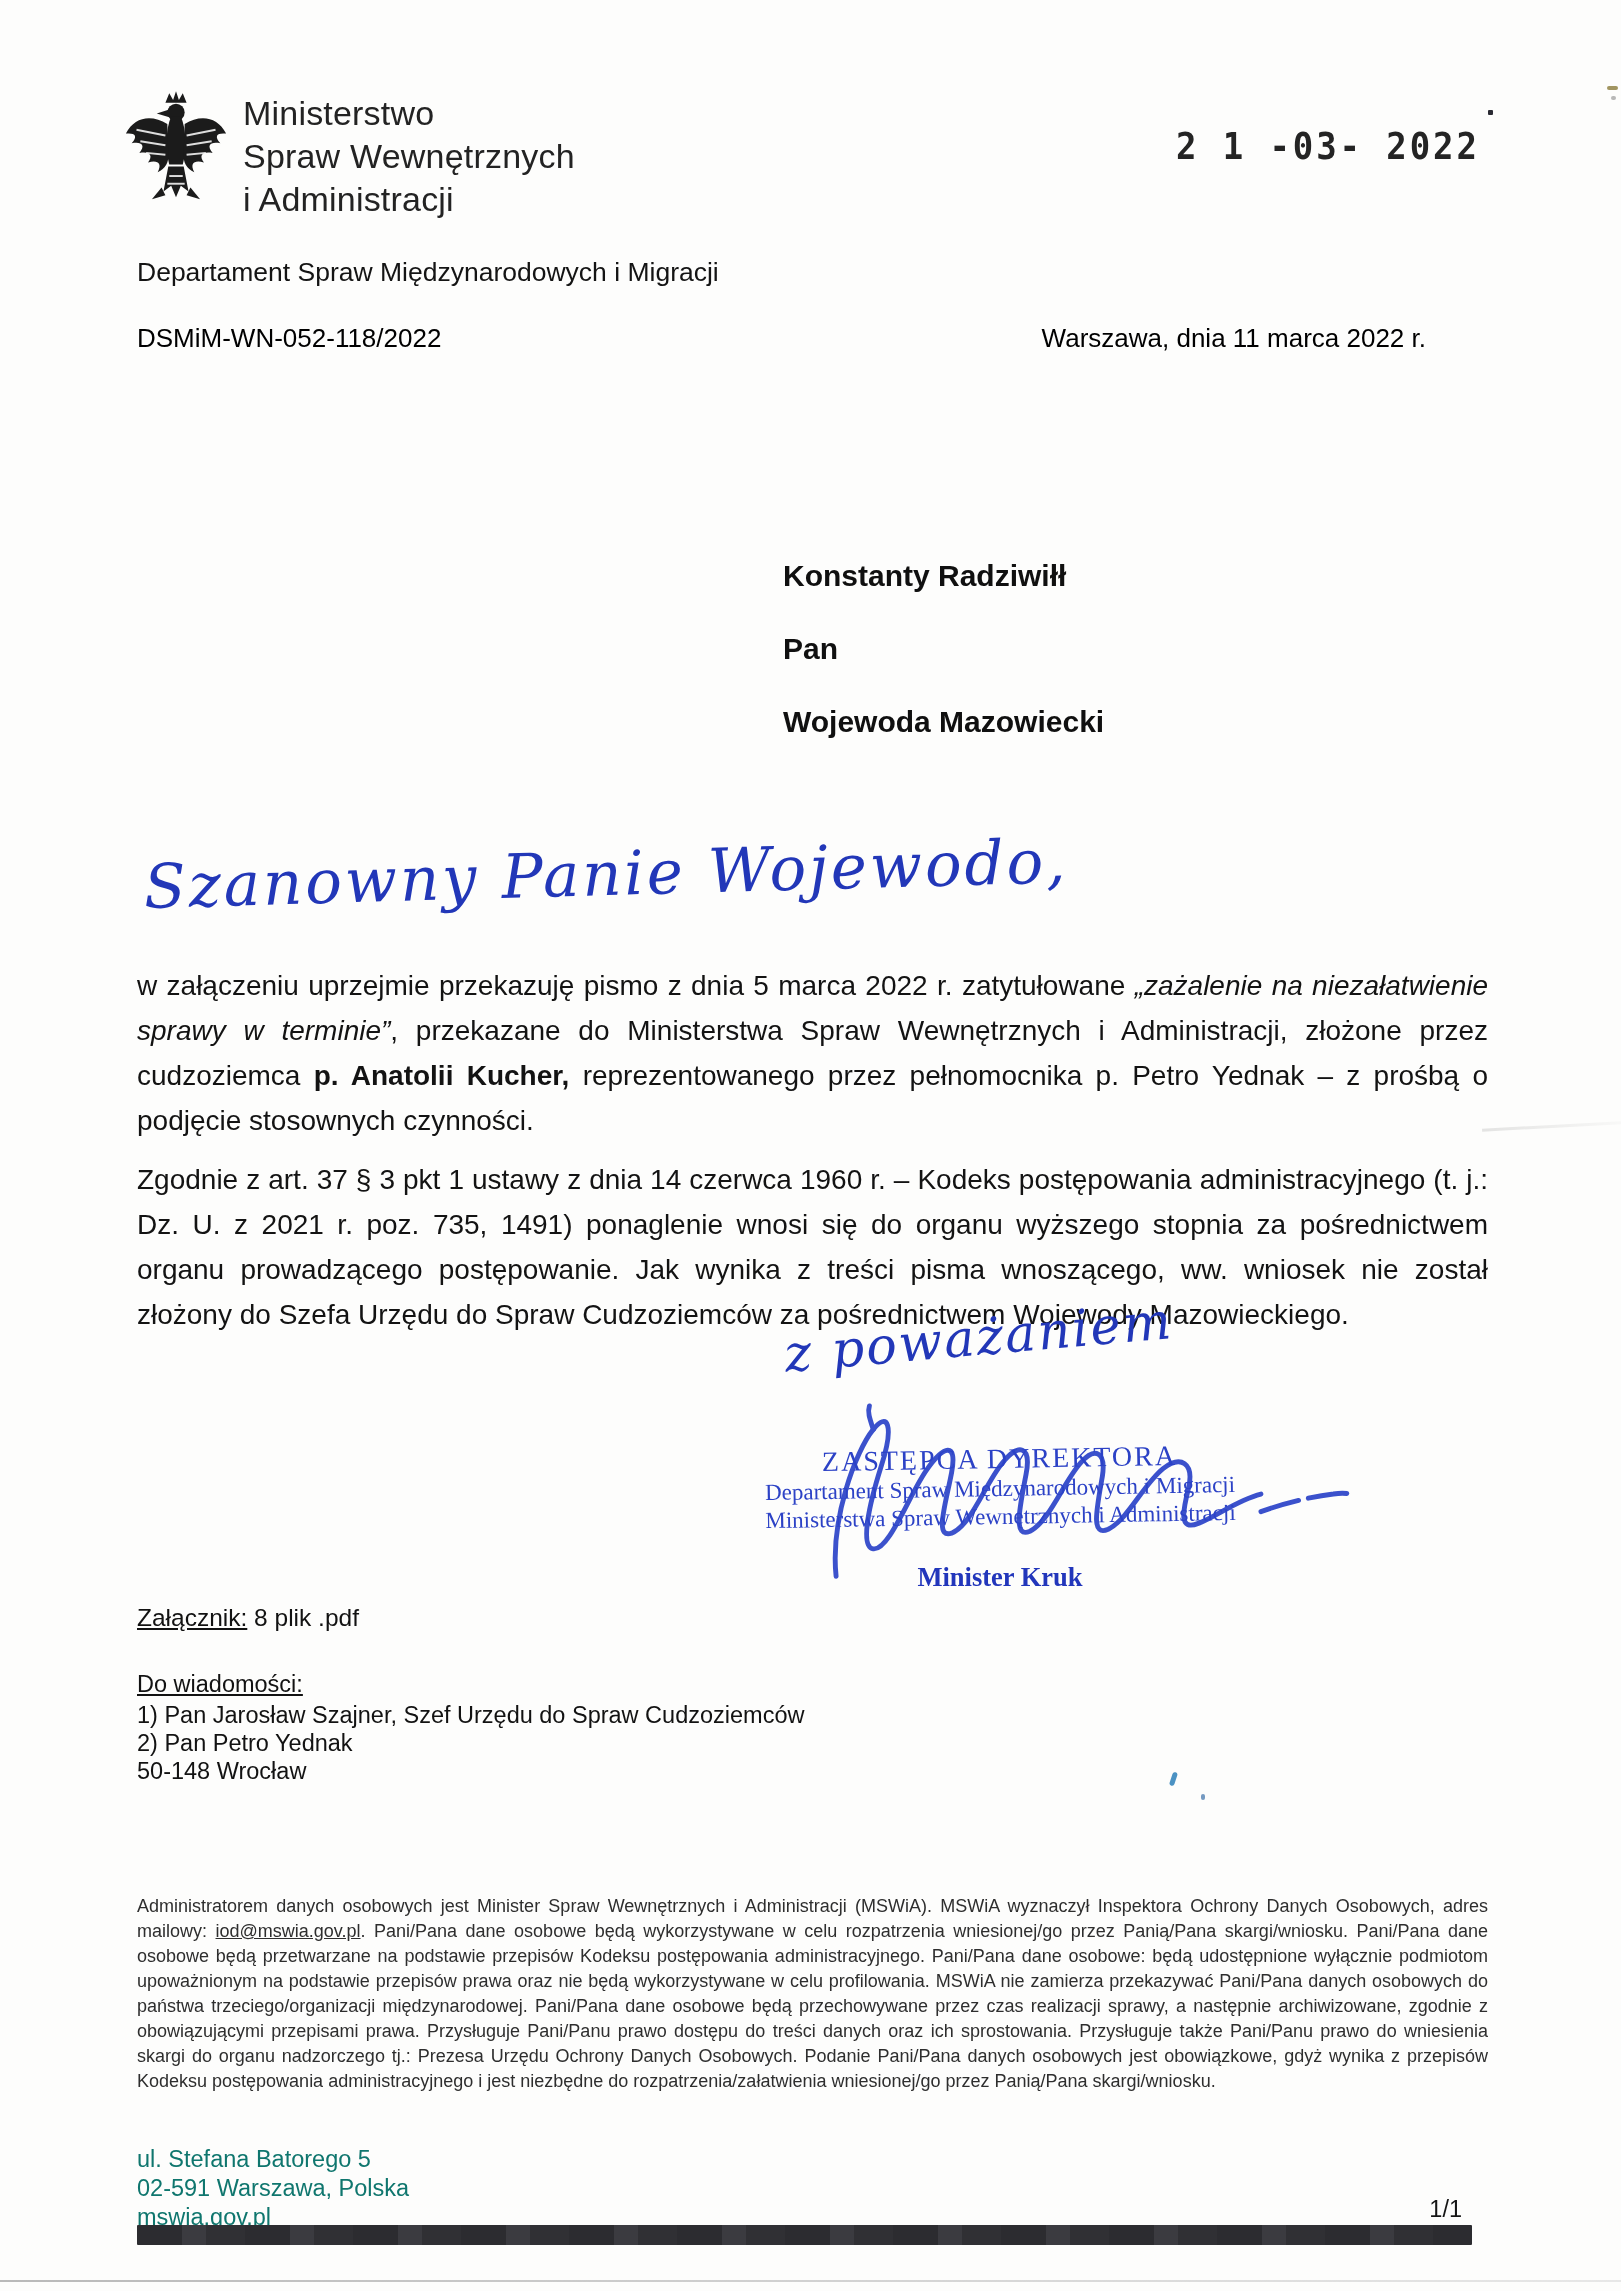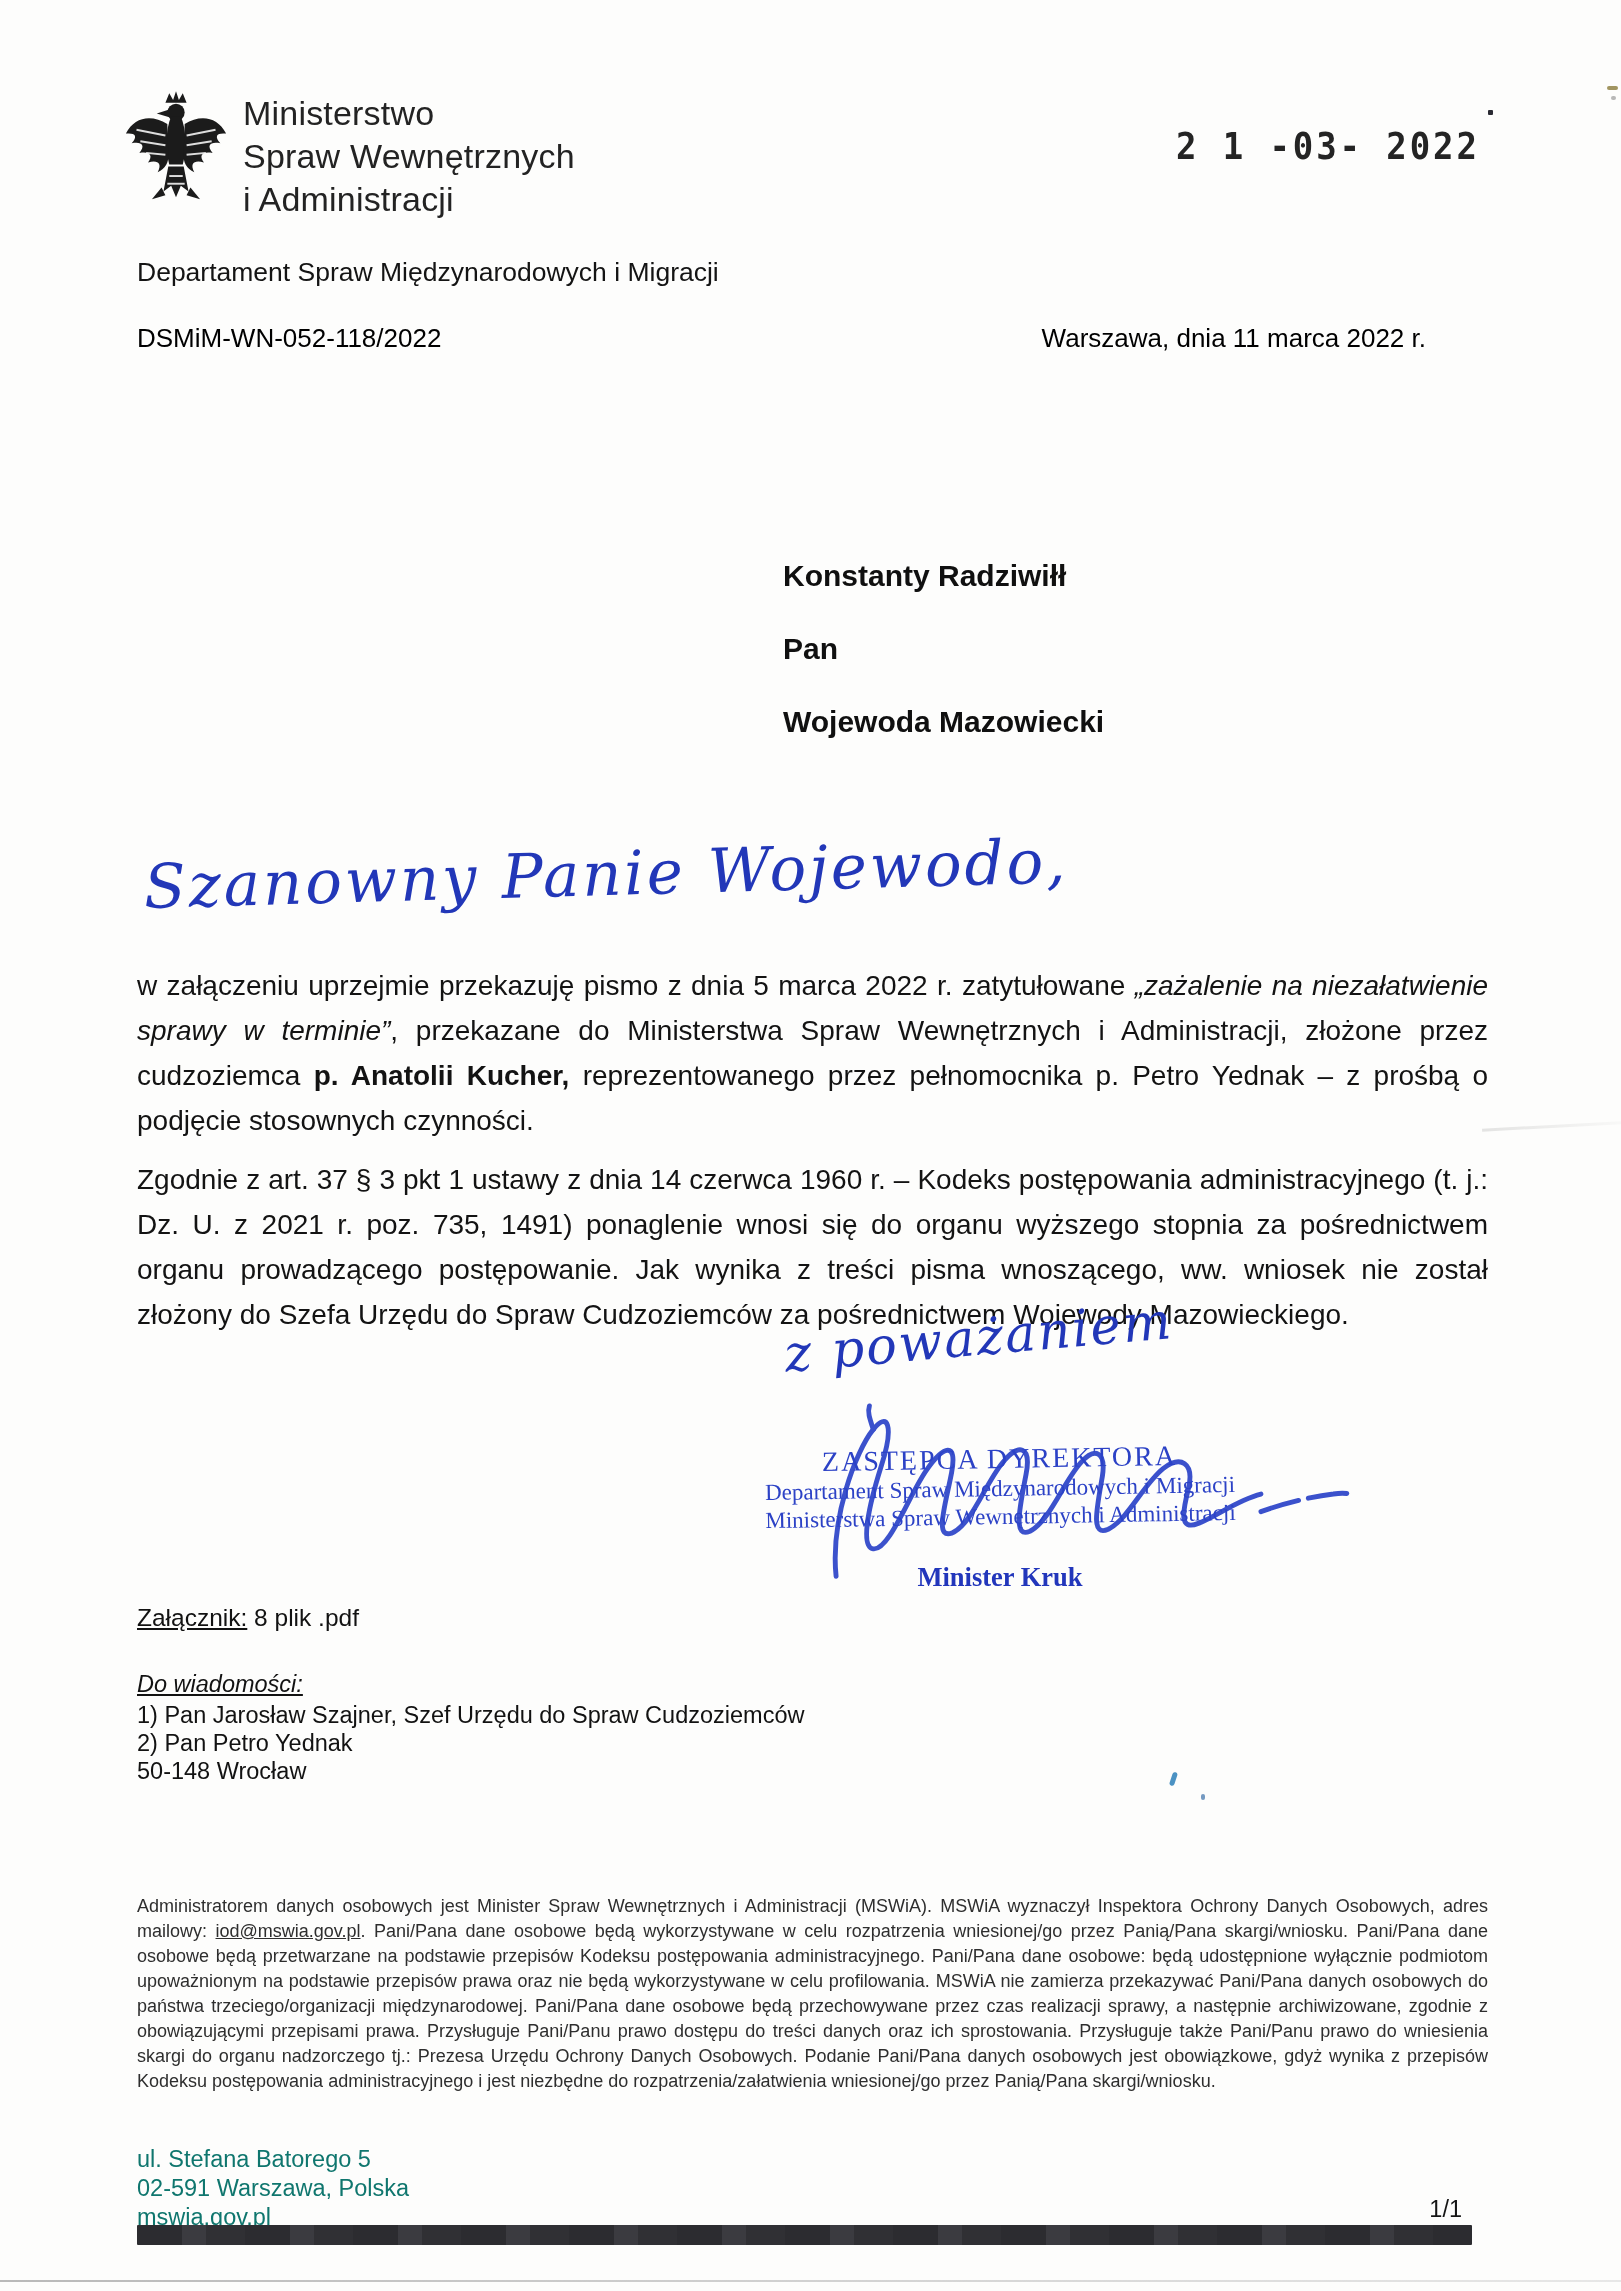--- a/index.html
+++ b/index.html
@@ -47,21 +47,21 @@
   .stamp-line1{font-size:28px;letter-spacing:2px;}
   .stamp-line2,.stamp-line3{font-size:23px;line-height:28px;}
   .signer{left:706px;top:1562px;width:588px;text-align:center;
     font-family:"Liberation Serif", serif;font-weight:700;font-size:26.5px;color:#2236bb;}
   .sig-svg{left:779px;top:1402px;width:588px;height:186px;}
 
   
   .attachment{left:137px;top:1604px;font-size:24.5px;color:#121212;}
   .attachment .u{text-decoration:underline;}
   .cc{left:137px;top:1670px;font-size:23.5px;line-height:28px;color:#121212;}
-  .cc-heading{text-decoration:underline;margin-bottom:2.9px;font-style:italic;}
+  .cc-heading{text-decoration:underline;margin-bottom:2.9px;}
 
   
   .privacy{left:137px;top:1894px;width:1351px;font-size:18px;line-height:25px;
     text-align:justify;color:#2e2e2e;}
 
   
   .footer-addr{left:137px;top:2145px;font-size:23.5px;line-height:29px;color:#0f766e;}
   .page-num{left:1117px;top:2196px;width:345px;text-align:right;font-size:23.5px;color:#151515;}
 
   .scan-bar{

